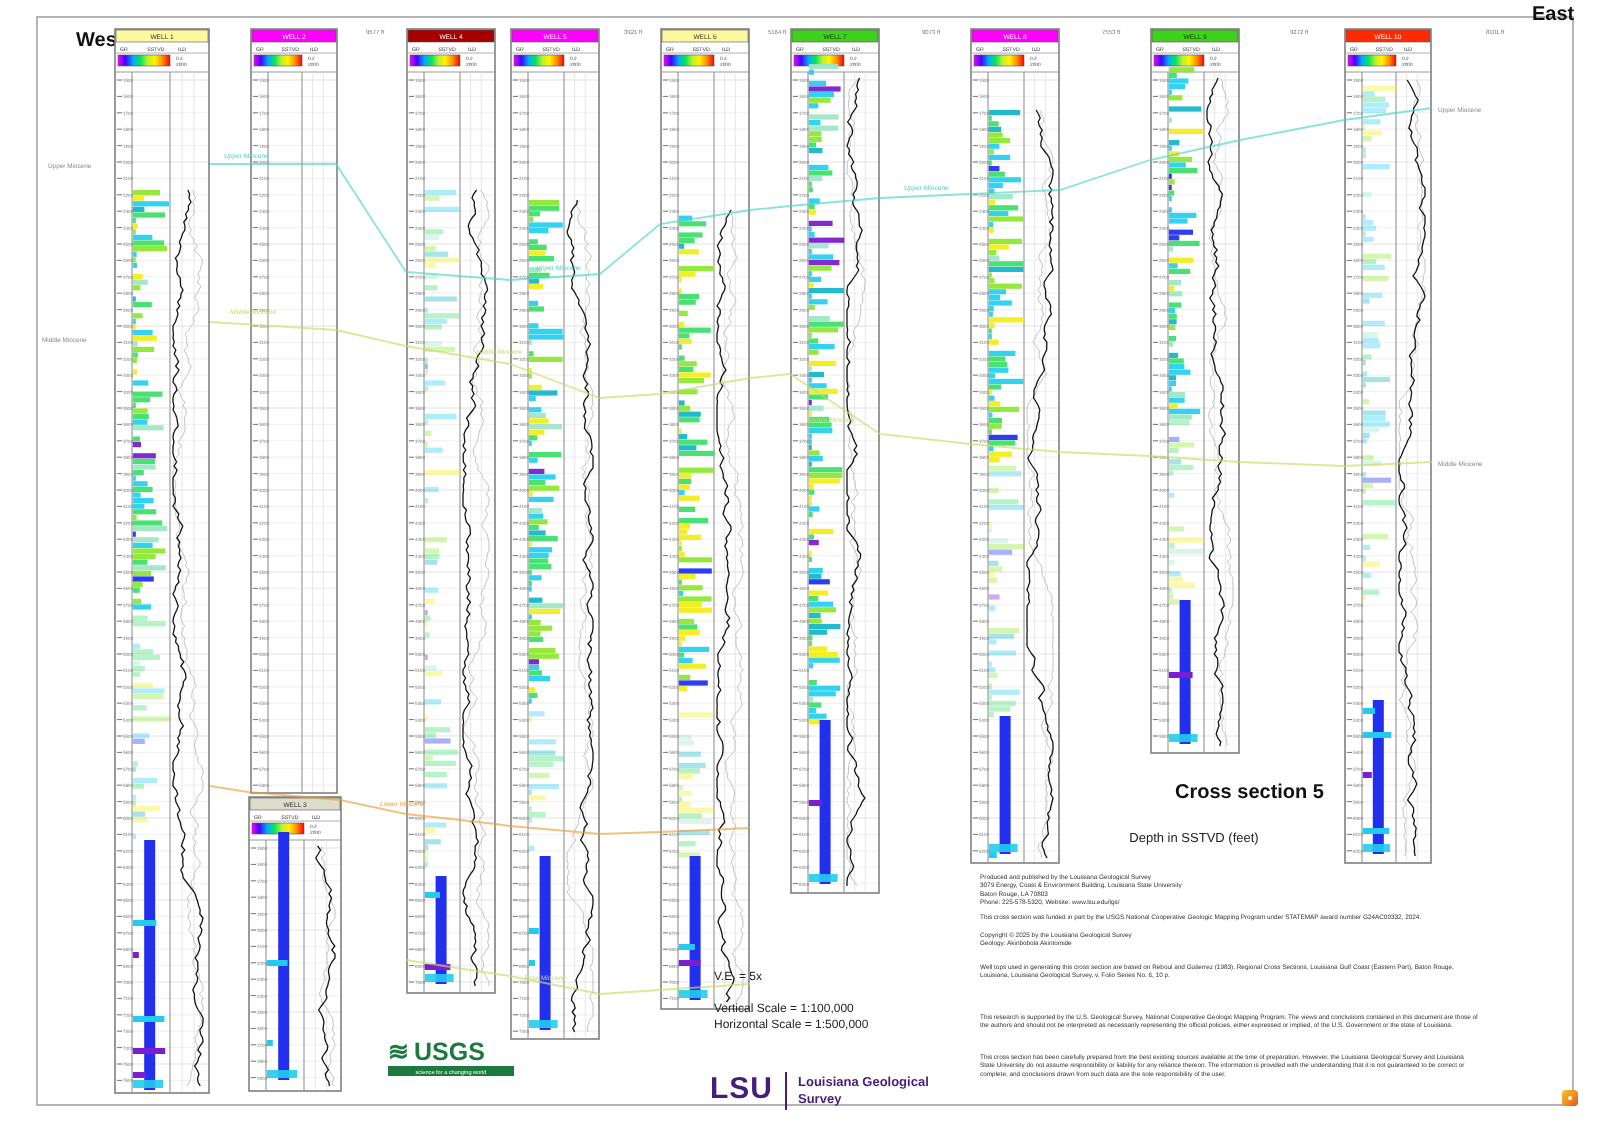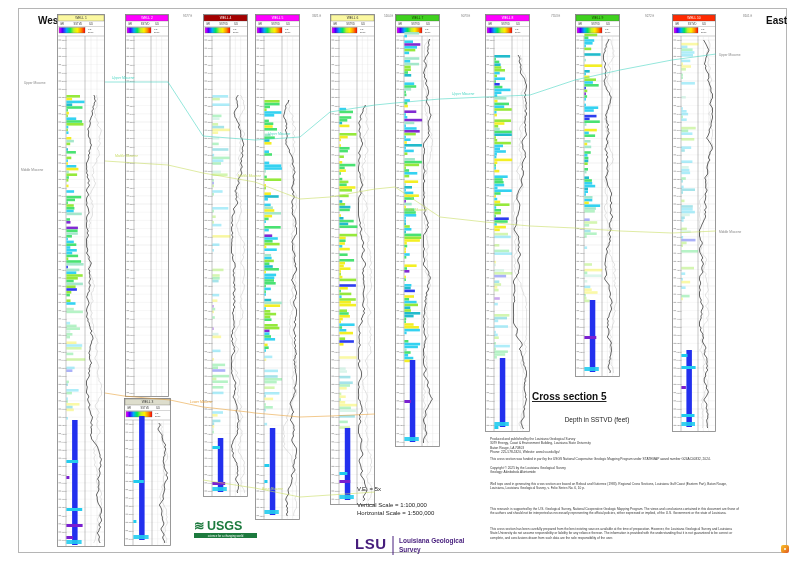--- a/index.html
+++ b/index.html
@@ -4,21 +4,21 @@
 <style>
   html,body{margin:0;padding:0;background:#fff;}
   body{width:800px;height:565px;position:relative;overflow:hidden;
        font-family:"Liberation Sans",sans-serif;color:#222;}
   #sheet{position:absolute;left:0;top:0;width:800px;height:565px;}
   .frame{position:absolute;left:18px;top:8px;width:769px;height:545px;
          border:1px solid #b5b5b5;box-sizing:border-box;}
   .dir-label{position:absolute;font-size:10px;font-weight:bold;color:#111;}
   .well{position:absolute;z-index:2;}
   #overlay{position:absolute;left:0;top:0;z-index:4;pointer-events:none;}
-  .title-block{position:absolute;left:532px;top:391px;width:130px;text-align:left;z-index:3;text-decoration:underline;}
+  .title-block{position:absolute;left:532px;top:391px;width:130px;text-align:right;z-index:3;}
   .title-block h1{font-size:10px;font-weight:bold;margin:0;color:#111;}
   .subtitle{position:absolute;left:532px;top:416px;width:130px;text-align:center;
             font-size:6.5px;color:#222;z-index:3;}
   .scale-block{position:absolute;left:357px;top:486px;font-size:6px;color:#222;z-index:3;}
   .scale-block .ve{margin-bottom:9px;}
   .scale-block .ln{line-height:1.35;}
   .tinyblock{position:absolute;z-index:3;}
   .tiny{font-size:6.4px;line-height:1.3;color:#333;transform:scale(0.5);
         transform-origin:0 0;width:600px;}
   .tiny.narrow{width:500px;}
@@ -31,21 +31,21 @@
      background:#fff;border-radius:50%;}
 </style>
 </head>
 <body>
 
 <div id="sheet">
 
   <div class="frame"></div>
 
   <div class="dir-label" style="left:38px;top:15px;">West</div>
-  <div class="dir-label" style="left:766px;top:15px;">East</div>
+  <div class="dir-label" style="left:766px;top:2px;">East</div>
 
   <div id="wells-layer">
       <svg width="48" height="533" class="well" style="left: 57px; top: 14px;">
         <defs>
           <linearGradient id="rg0" x1="0" y1="0" x2="1" y2="0">
             <stop offset="0%" stop-color="#FF00FF"></stop>
             <stop offset="14%" stop-color="#4400FF"></stop>
             <stop offset="29%" stop-color="#00AAFF"></stop>
             <stop offset="43%" stop-color="#00E65C"></stop>
             <stop offset="57%" stop-color="#BFEF2A"></stop>

